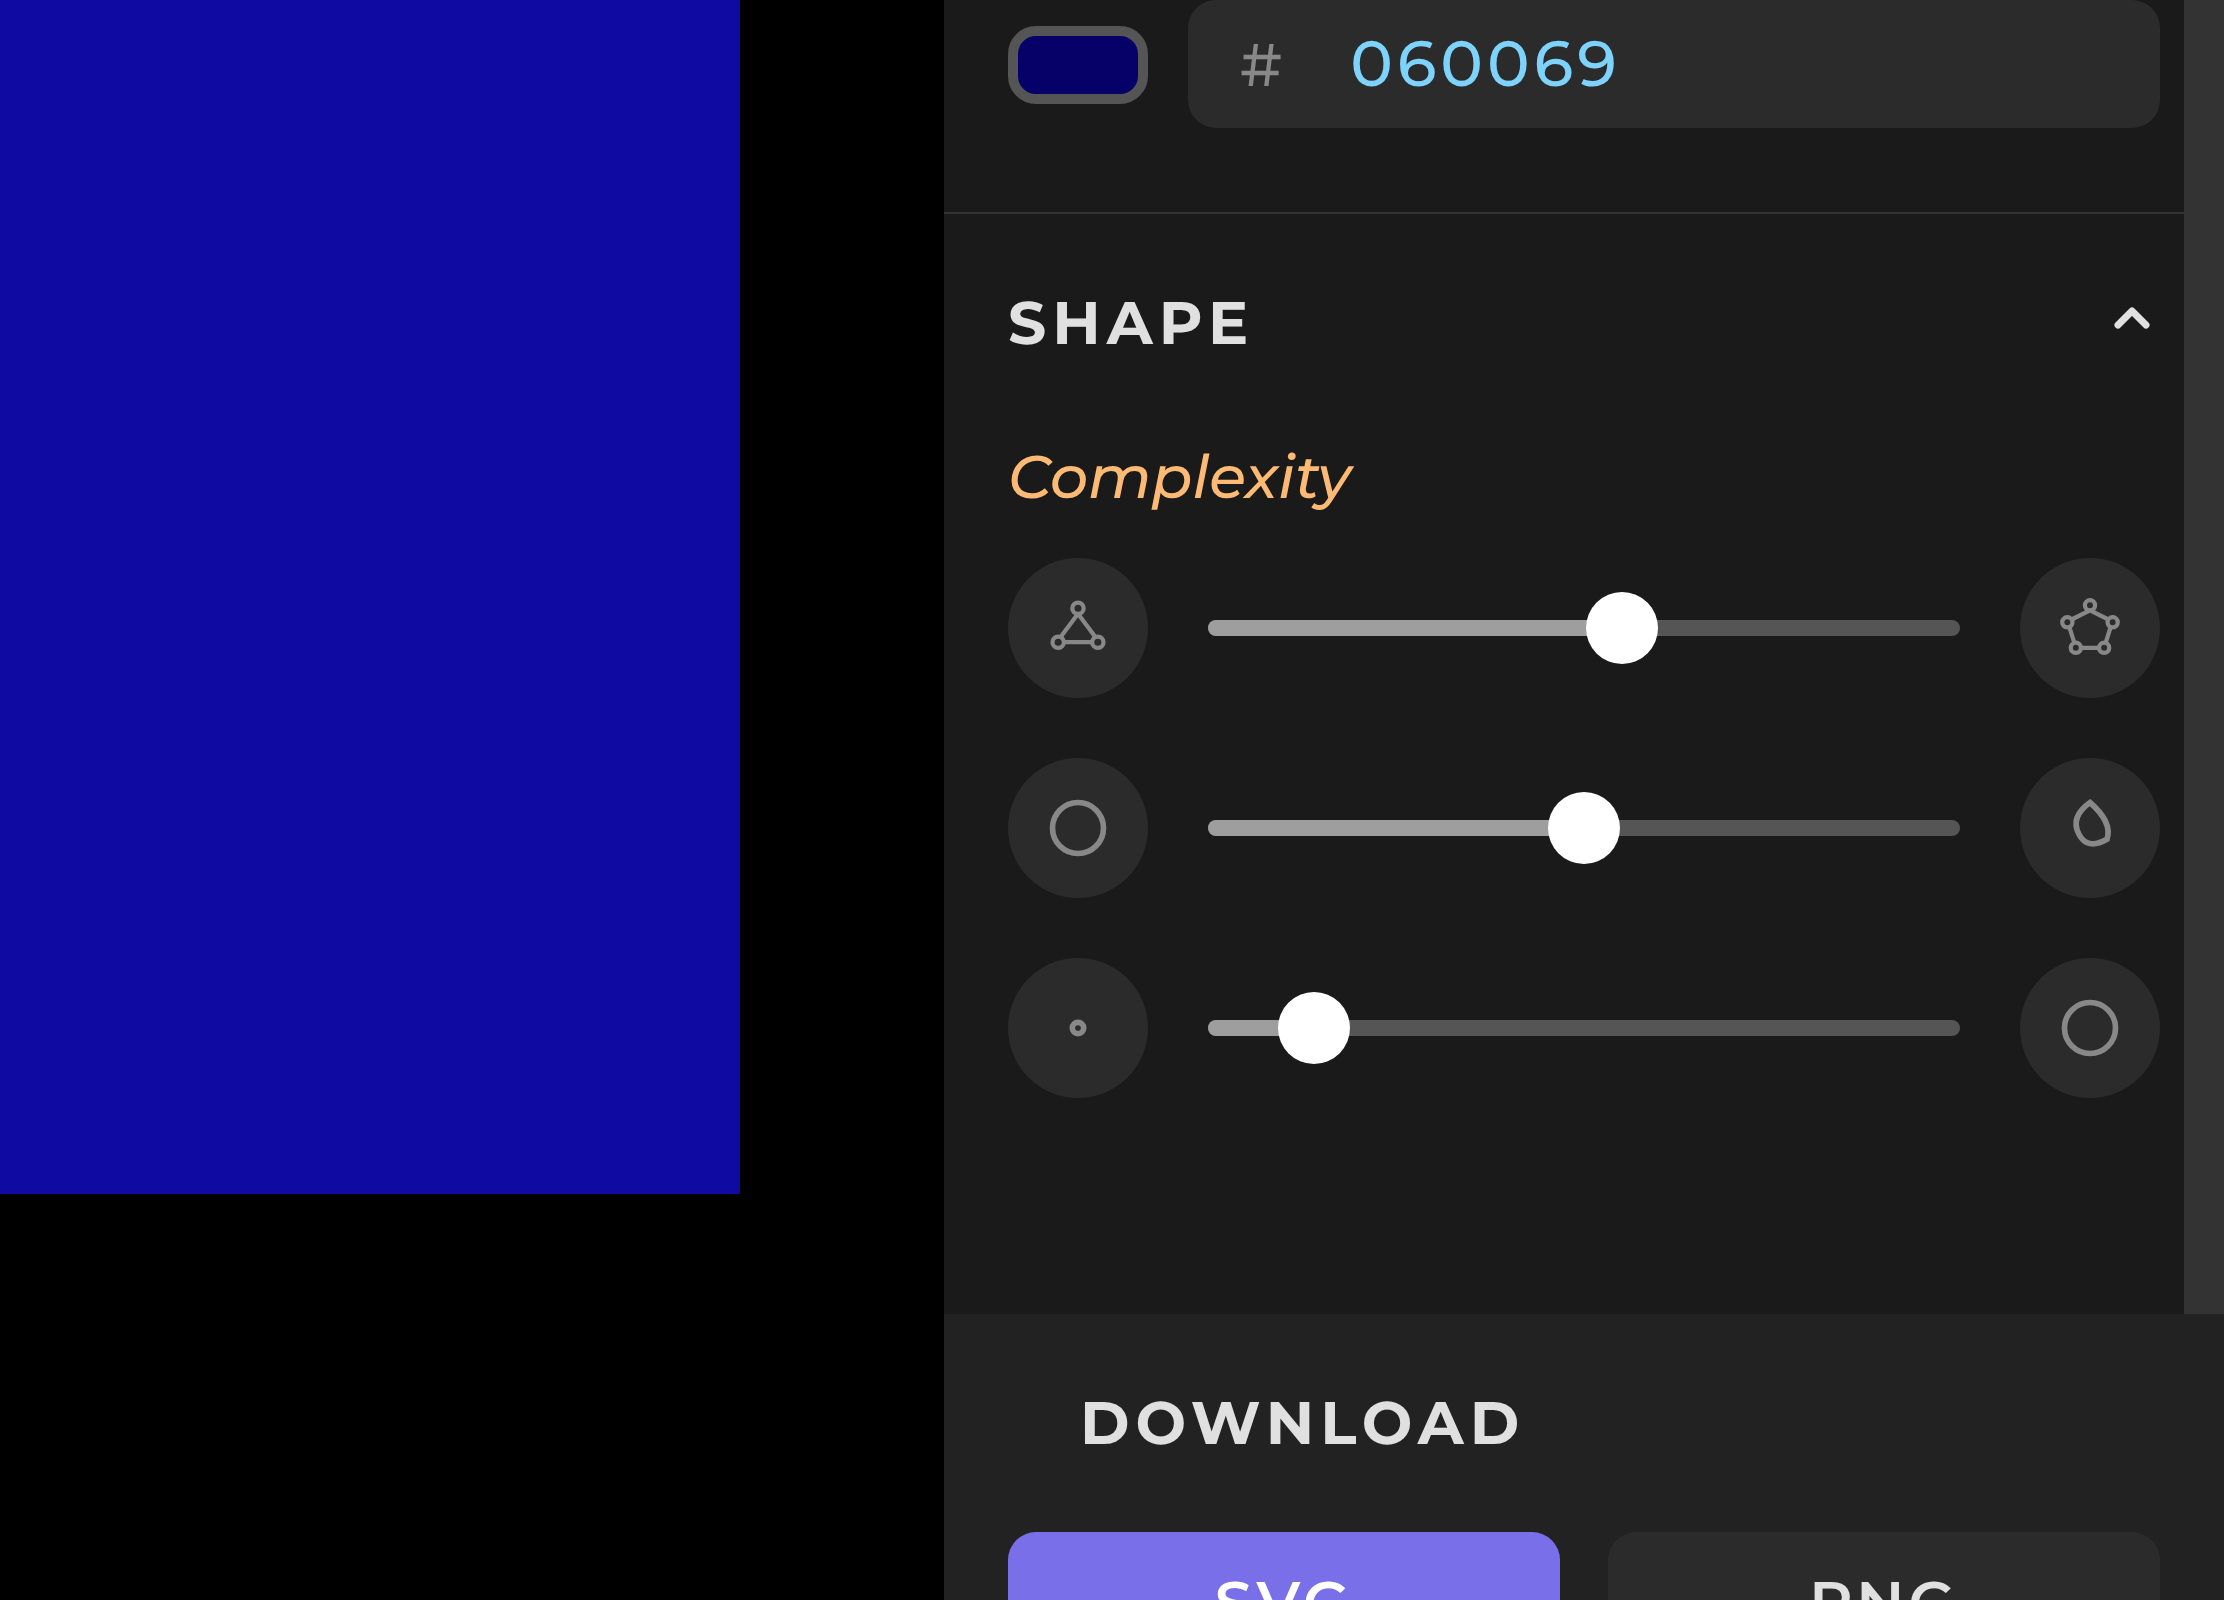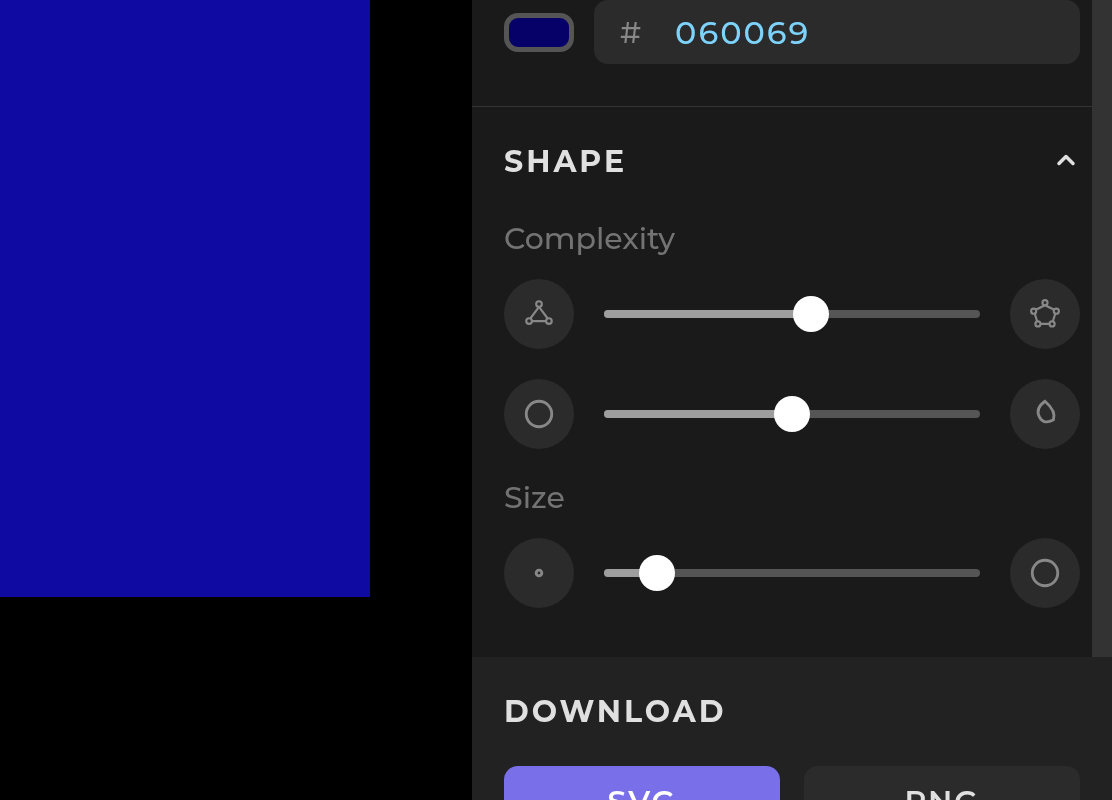--- a/index.html
+++ b/index.html
@@ -95,24 +95,25 @@
       letter-spacing: 3px;
     }
     .chevron {
       color: #e0e0e0;
       cursor: pointer;
     }
     .control {
       margin-bottom: 30px;
     }
     .control-label {
-      color: #737373;
+      color: #fdba74;
       font-size: 30px;
       font-weight: 500;
       margin-bottom: 22px;
+      font-style: italic;
     }
     .slider-row {
       display: flex;
       align-items: center;
       gap: 30px;
     }
     .icon-circle {
       width: 70px;
       height: 70px;
       border-radius: 50%;
@@ -153,20 +154,21 @@
       background: #222;
       padding: 36px 32px 0 32px;
       height: 143px;
     }
     .download-title {
       color: #e0e0e0;
       font-size: 30px;
       font-weight: 700;
       letter-spacing: 3px;
       margin-bottom: 36px;
+      margin-left: 36px;
     }
     .download-buttons {
       display: flex;
       gap: 24px;
     }
     .btn {
       flex: 1;
       height: 70px;
       border-radius: 14px;
       border: none;
@@ -266,21 +268,20 @@
           </div>
           <div class="icon-circle">
             <svg width="34" height="34" viewBox="0 0 24 24" fill="none" stroke="#888" stroke-width="2">
                 <path d="M12 3 Q5 8 8 14 Q11 20 18 16 Q20 10 12 3 Z"></path>
               </svg>
           </div>
         </div>
       </div>
 
       <div class="control">
-        <div class="control-label">Size</div>
         <div class="slider-row">
           <div class="icon-circle">
             <svg width="34" height="34" viewBox="0 0 24 24" fill="none" stroke="#888" stroke-width="2">
                 <circle cx="12" cy="12" r="2"></circle>
               </svg>
           </div>
           <div class="slider-track">
             <div class="slider-fill" style="width:14%"></div>
             <div class="slider-thumb" style="left:14%"></div>
           </div>

